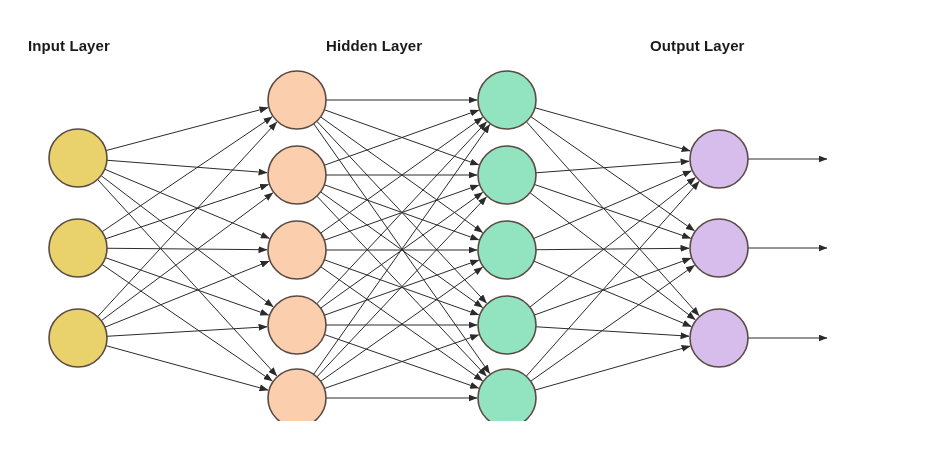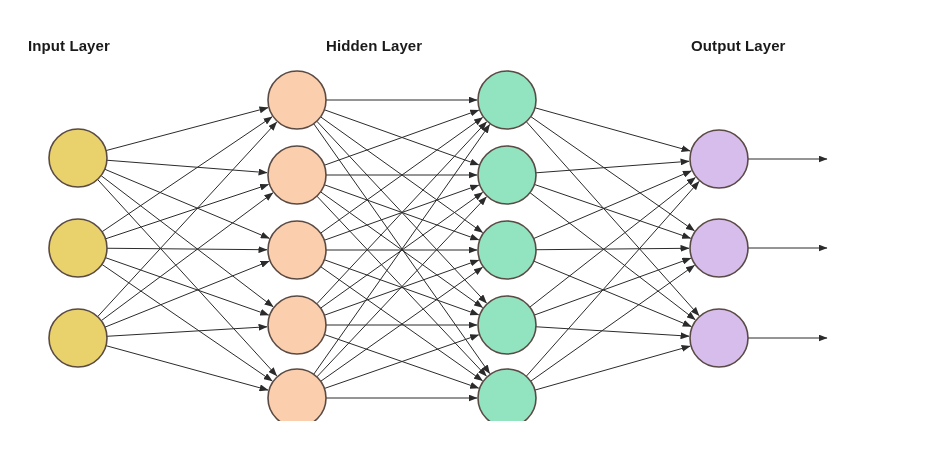--- a/index.html
+++ b/index.html
@@ -120,15 +120,15 @@
         <circle cx="719" cy="159" r="29" fill="#d7bdec" stroke="#5a4a44" stroke-width="1.6"></circle>
         <circle cx="719" cy="248" r="29" fill="#d7bdec" stroke="#5a4a44" stroke-width="1.6"></circle>
         <circle cx="719" cy="338" r="29" fill="#d7bdec" stroke="#5a4a44" stroke-width="1.6"></circle>
       </g>
   </svg>
 
   <div class="layer-label" id="lbl-input" style="left: 28px; top: 37px;">Input Layer</div>
 
   <div class="layer-label" id="lbl-hidden" style="left: 326px; top: 37px;">Hidden Layer</div>
 
-  <div class="layer-label" id="lbl-output" style="left: 691px; top: 37px;">Output Layer</div>
+  <div class="layer-label" id="lbl-output" style="left: 650px; top: 37px;">Output Layer</div>
 
 </div>
 
 </body></html>

